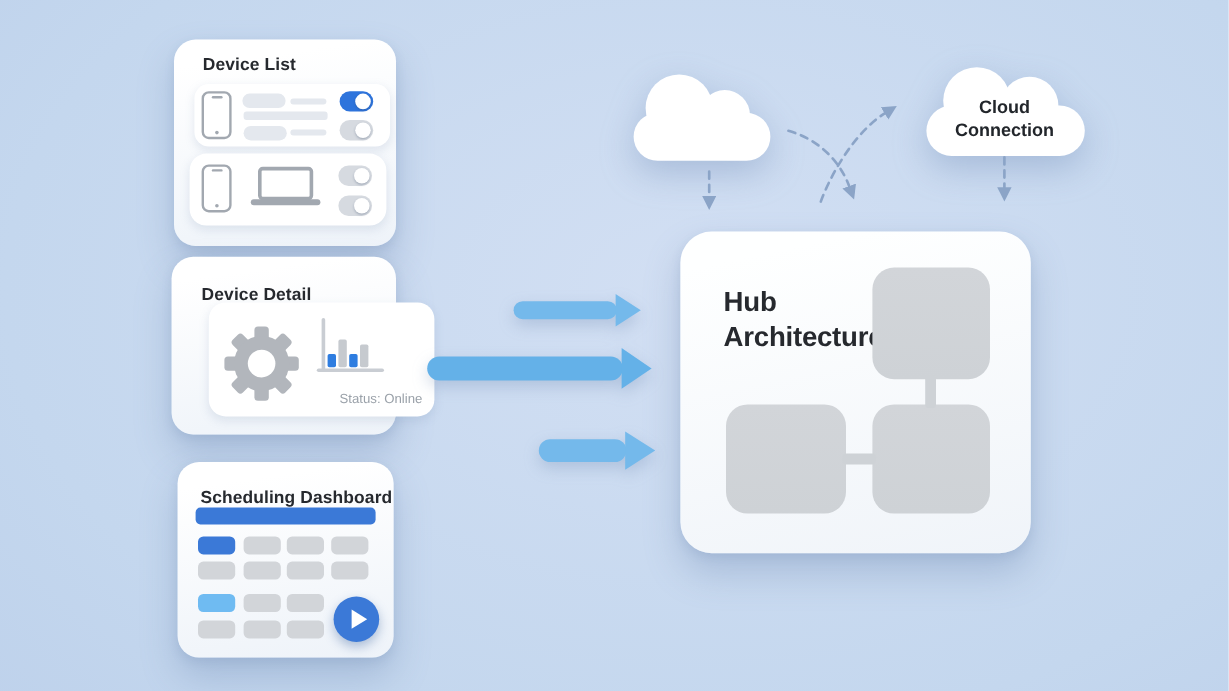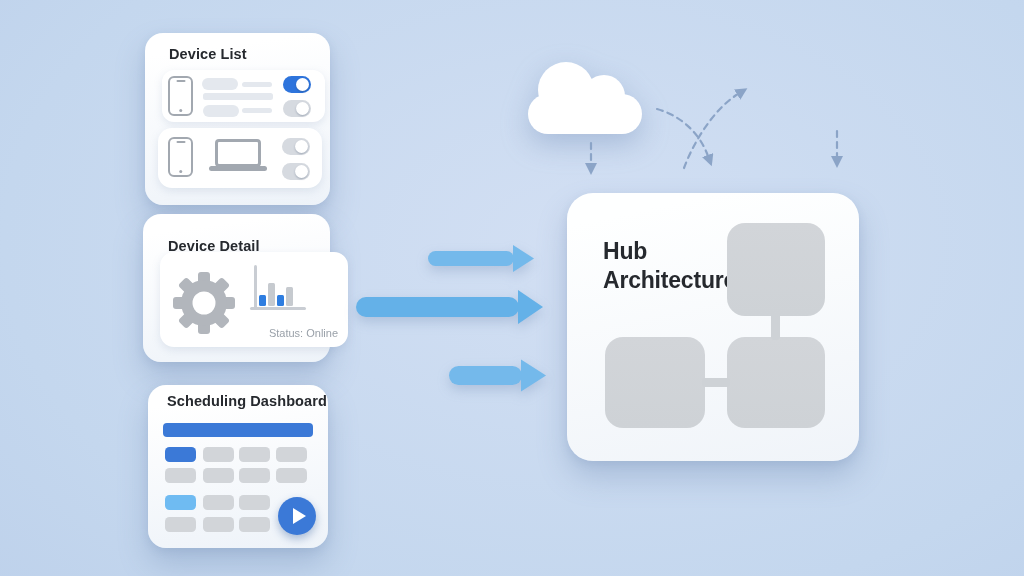--- a/index.html
+++ b/index.html
@@ -71,33 +71,33 @@
     background:#fff; box-shadow:0 1px 2px rgba(40,60,90,.3);
   }
   .toggle.state-on{ background:var(--toggle-on); }
   .toggle.state-off{ background:var(--toggle-off); }
   .tg-a{ left:121px; top:6px; }  .tg-b{ left:121px; top:30px; }
   .tg-c{ left:124px; top:10px; } .tg-d{ left:124px; top:35px; }
 
   
   .card-device-detail{ left:143px; top:214px; width:187px; height:148px; }
   .card-device-detail .card-title{ left:25px; top:24px; }
-  .dd-inner{ left:17px; top:38px; width:188px; height:95px; border-radius:14px; }
+  .dd-inner{ left:31px; top:38px; width:188px; height:95px; border-radius:14px; }
   .gear-wrap{ position:absolute; left:11px; top:18px; width:66px; height:66px; }
   .mini-chart{ position:absolute; left:90px; top:13px; width:58px; height:45px; }
   .mc-vaxis{ position:absolute; left:4px; top:0; width:3px; height:45px; border-radius:2px; background:#c9cdd3; }
   .mc-haxis{ position:absolute; left:0; bottom:0; width:56px; height:3px; border-radius:2px; background:#c9cdd3; }
   .mini-bar{ position:absolute; bottom:4px; width:7px; border-radius:1.5px; }
   .bar-blue{ background:var(--bar-blue); }
   .bar-gray{ background:var(--bar-gray); }
   .status-text{ position:absolute; right:10px; bottom:8px; font-size:11px; color:var(--text-gray); }
 
   
   .card-scheduling{ left:148px; top:385px; width:180px; height:163px; }
-  .card-scheduling .card-title{ left:19px; top:8px; }
+  .card-scheduling .card-title{ left:19px; top:22px; }
   .sched-header{
     position:absolute; left:15px; top:38px; width:150px; height:14px;
     border-radius:4px; background:var(--accent-blue);
   }
   .sched-cell{ position:absolute; width:31px; height:15px; border-radius:4.5px; }
   .cell-blue{ background:var(--accent-blue); }
   .cell-gray{ background:var(--cell-gray); }
   .cell-lightblue{ background:var(--cell-lightblue); }
   .play-btn{
     position:absolute; left:130px; top:112px; width:38px; height:38px; border-radius:50%;
@@ -243,20 +243,32 @@
   <div class="cloud cloud-left">
     <svg width="140" height="92" viewBox="0 0 140 92">
       <g fill="#ffffff">
         <circle cx="50" cy="38" r="28"></circle>
         <circle cx="88" cy="44" r="21"></circle>
         <rect x="12" y="42" width="114" height="40" rx="20"></rect>
       </g>
     </svg>
   </div>
 
+  <div class="cloud cloud-right">
+    <svg width="150" height="90" viewBox="0 0 150 90">
+      <g fill="#ffffff">
+        <circle cx="52" cy="36" r="28"></circle>
+        <circle cx="96" cy="40" r="24"></circle>
+        <rect x="10" y="40" width="132" height="42" rx="21"></rect>
+      </g>
+    </svg>
+    <div class="cloud-label">
+      <span>Cloud Connection</span>
+    </div>
+  </div>
 
   <svg class="overlay" width="1024" height="576" viewBox="0 0 1024 576">
     <defs>
       <marker id="dhead" markerWidth="15" markerHeight="14" refX="1" refY="6" orient="auto" markerUnits="userSpaceOnUse">
         <path d="M0,0 L12,6 L0,12 Z" fill="#8ba4c7" style="fill:var(--dash-blue)"></path>
       </marker>
     </defs>
 
     <path class="dashed-path" d="M591,143 L591,164" marker-end="url(#dhead)"></path>
     <path class="dashed-path" d="M657,109 C682,116 700,134 708,156" marker-end="url(#dhead)"></path>

